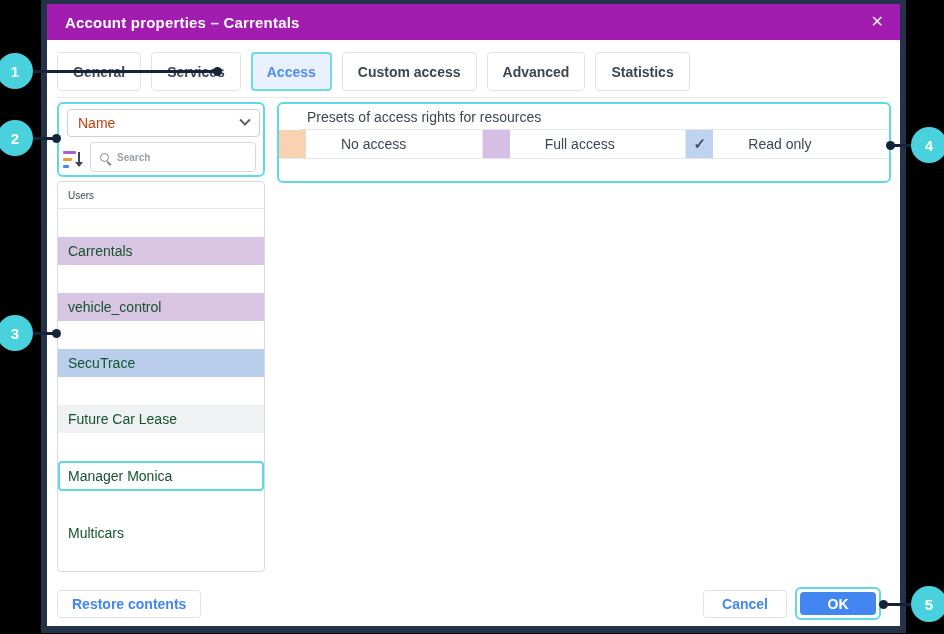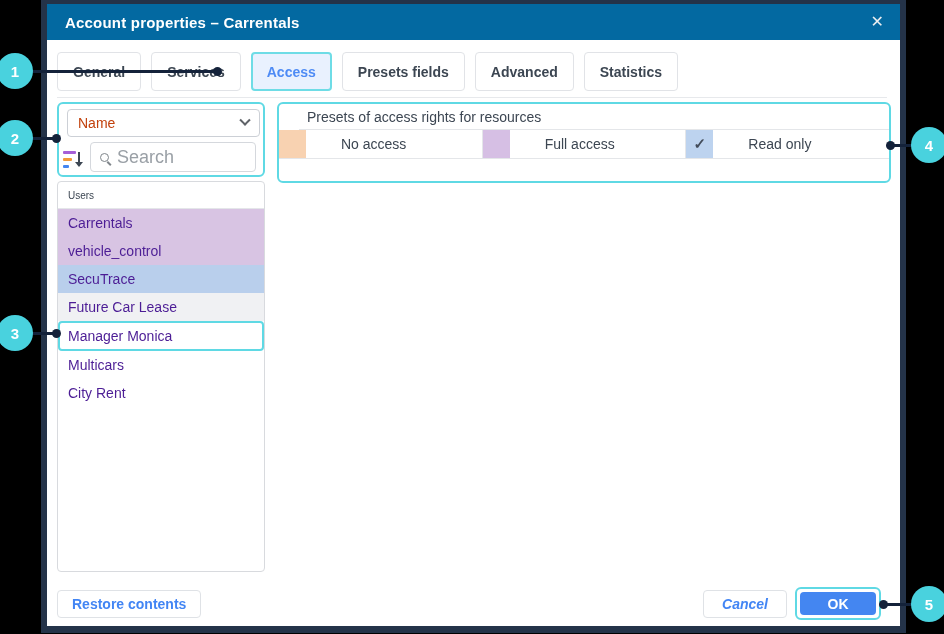--- a/index.html
+++ b/index.html
@@ -20,21 +20,21 @@
   }
 
   .dialog {
     position: absolute; left: 47px; top: 4px; width: 853px; height: 622px;
     background: #fff;
   }
 
   
   .titlebar {
     position: absolute; left: 0; top: 0; right: 0; height: 36px;
-    background: #0369a1;
+    background: #a21caf;
     display: flex; align-items: center;
     padding: 0 16px 0 18px;
   }
   .titlebar .title {
     color: #fff; font-size: 15px; font-weight: 700; letter-spacing: .2px;
     flex: 1;
   }
   .close-x {
     color: #eceef0; font-size: 16px; line-height: 16px; cursor: pointer;
     font-weight: 400;
@@ -107,38 +107,38 @@
     margin-right: 8px; flex: none;
   }
   .search-icon::after {
     content: ""; position: absolute; left: 7px; top: 7px;
     width: 5px; height: 1.5px; background: #80868b;
     transform: rotate(45deg); transform-origin: 0 0;
   }
   .search-wrap input {
     border: none; outline: none; width: 100%;
     font-family: "Liberation Sans", sans-serif;
-    font-size: 18px; color: #6d28d9; background: transparent;
+    font-size: 10px; color: #6d28d9; background: transparent; font-weight: bold;
   }
   .search-wrap input::placeholder { color: #9aa0a6; }
 
   
   .user-list {
     position: absolute; left: 10px; top: 177px; width: 208px; height: 391px;
     border: 1px solid #d8dade; border-radius: 4px; background: #fff;
     overflow: hidden;
   }
   .list-header {
     height: 27px; border-bottom: 1px solid #e4e6e9;
     display: flex; align-items: center; padding: 0 10px;
     font-size: 10px; color: #3c4652;
   }
   .list-row {
     height: 28px; display: flex; align-items: center; padding: 0 10px;
-    font-size: 14px; color: #4c1d95; cursor: pointer; background: #fff;
+    font-size: 14px; color: #14532d; cursor: pointer; background: #fff; margin-top: 28px;
   }
   .list-row.hl-purple { background: #d8c4e3; }
   .list-row.hl-blue   { background: #b9cfec; }
   .list-row.hl-gray   { background: #f0f1f3; }
   .list-row.hl-outline {
     height: 30px; border: 2px solid #5fd9e4; border-radius: 4px;
     background: #fff; position: relative; z-index: 1; padding: 0 8px;
   }
 
   
@@ -174,21 +174,21 @@
 
   
   .btn {
     position: absolute; height: 28px;
     border: 1px solid #dfe2e6; border-radius: 4px; background: #fff;
     color: #4285f4; font-size: 14px; font-weight: 700;
     display: flex; align-items: center; justify-content: center;
     cursor: pointer; font-family: "Liberation Sans", sans-serif;
   }
   .btn-restore { left: 10px; top: 586px; padding: 0 14px; }
-  .btn-cancel  { left: 656px; top: 586px; width: 84px; font-style: italic; }
+  .btn-cancel  { left: 656px; top: 586px; width: 84px; }
   .ok-wrap {
     position: absolute; left: 748px; top: 583px; width: 86px; height: 33px;
     border: 2px solid #5fd9e4; border-radius: 6px;
     display: flex; padding: 3px; background: #fff;
   }
   .btn-ok {
     flex: 1; border: none; border-radius: 4px; background: #4486f1;
     color: #fff; font-size: 14px; font-weight: 700; cursor: pointer;
     display: flex; align-items: center; justify-content: center;
     font-family: "Liberation Sans", sans-serif;
@@ -220,21 +220,21 @@
 
     <div class="titlebar">
       <span class="title">Account properties – Carrentals</span>
       <span class="close-x">✕</span>
     </div>
 
     <div class="tabs">
       <div class="tab">General</div>
       <div class="tab">Services</div>
       <div class="tab active">Access</div>
-      <div class="tab">Presets fields</div>
+      <div class="tab">Custom access</div>
       <div class="tab">Advanced</div>
       <div class="tab">Statistics</div>
     </div>
     <div class="tabs-divider"></div>
 
     <div class="filter-box">
       <div class="name-select">
         <span class="lbl">Name</span>
         <span class="chevron-down"></span>
       </div>

